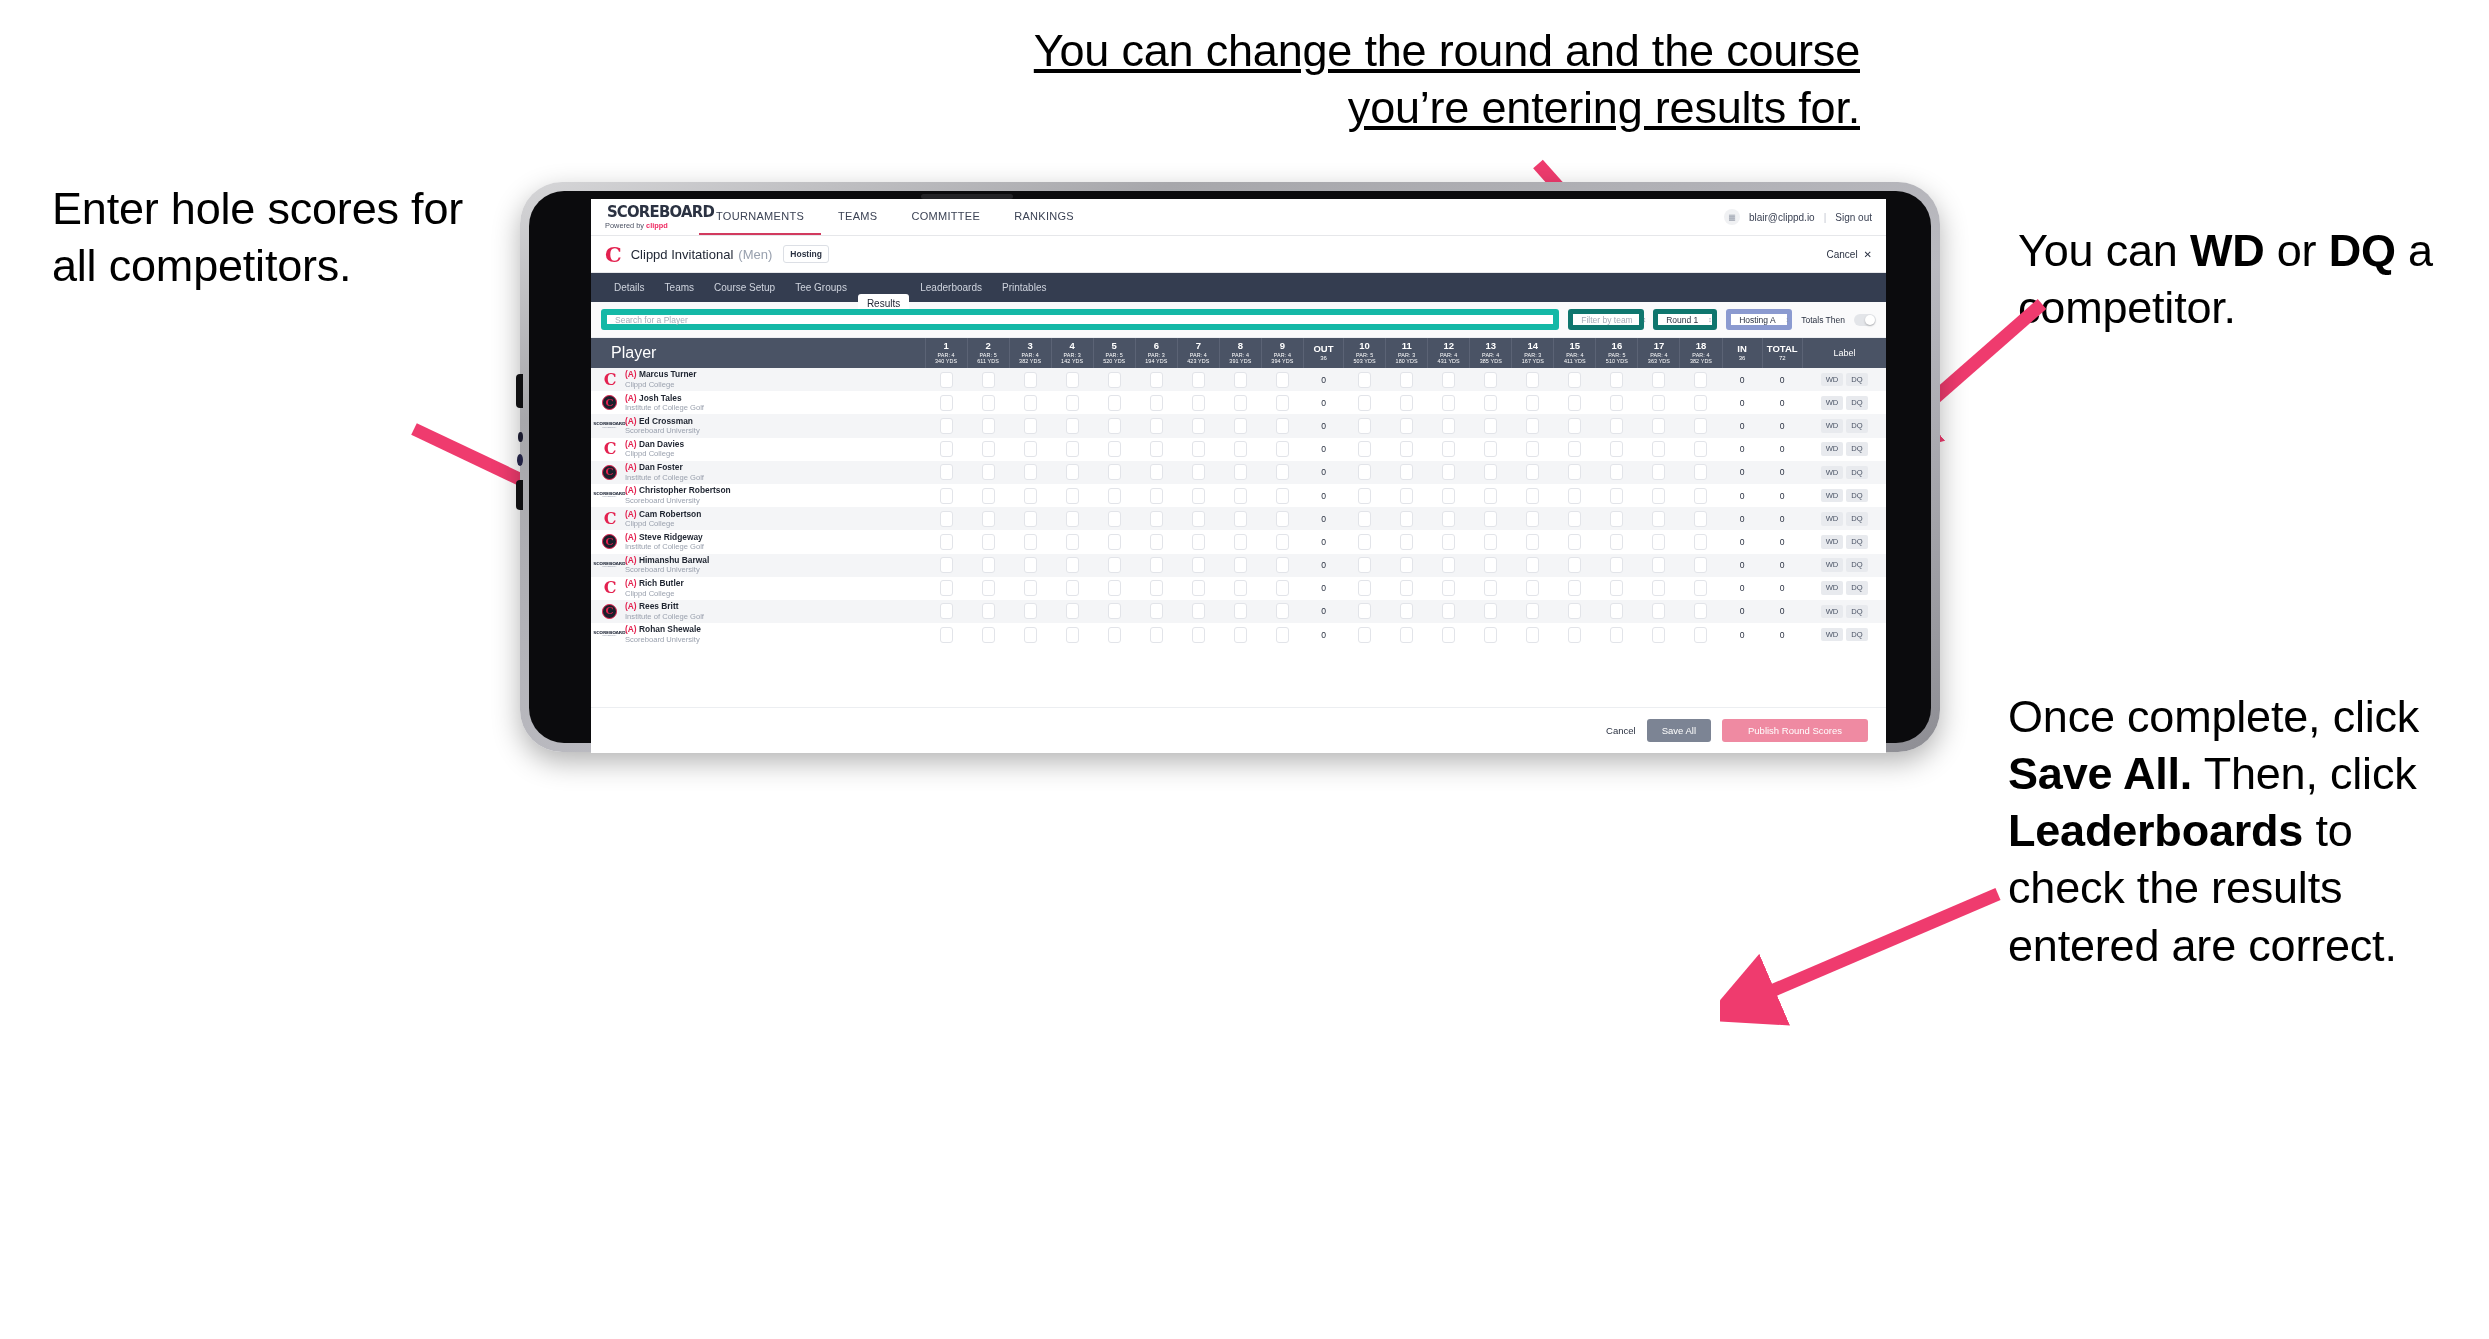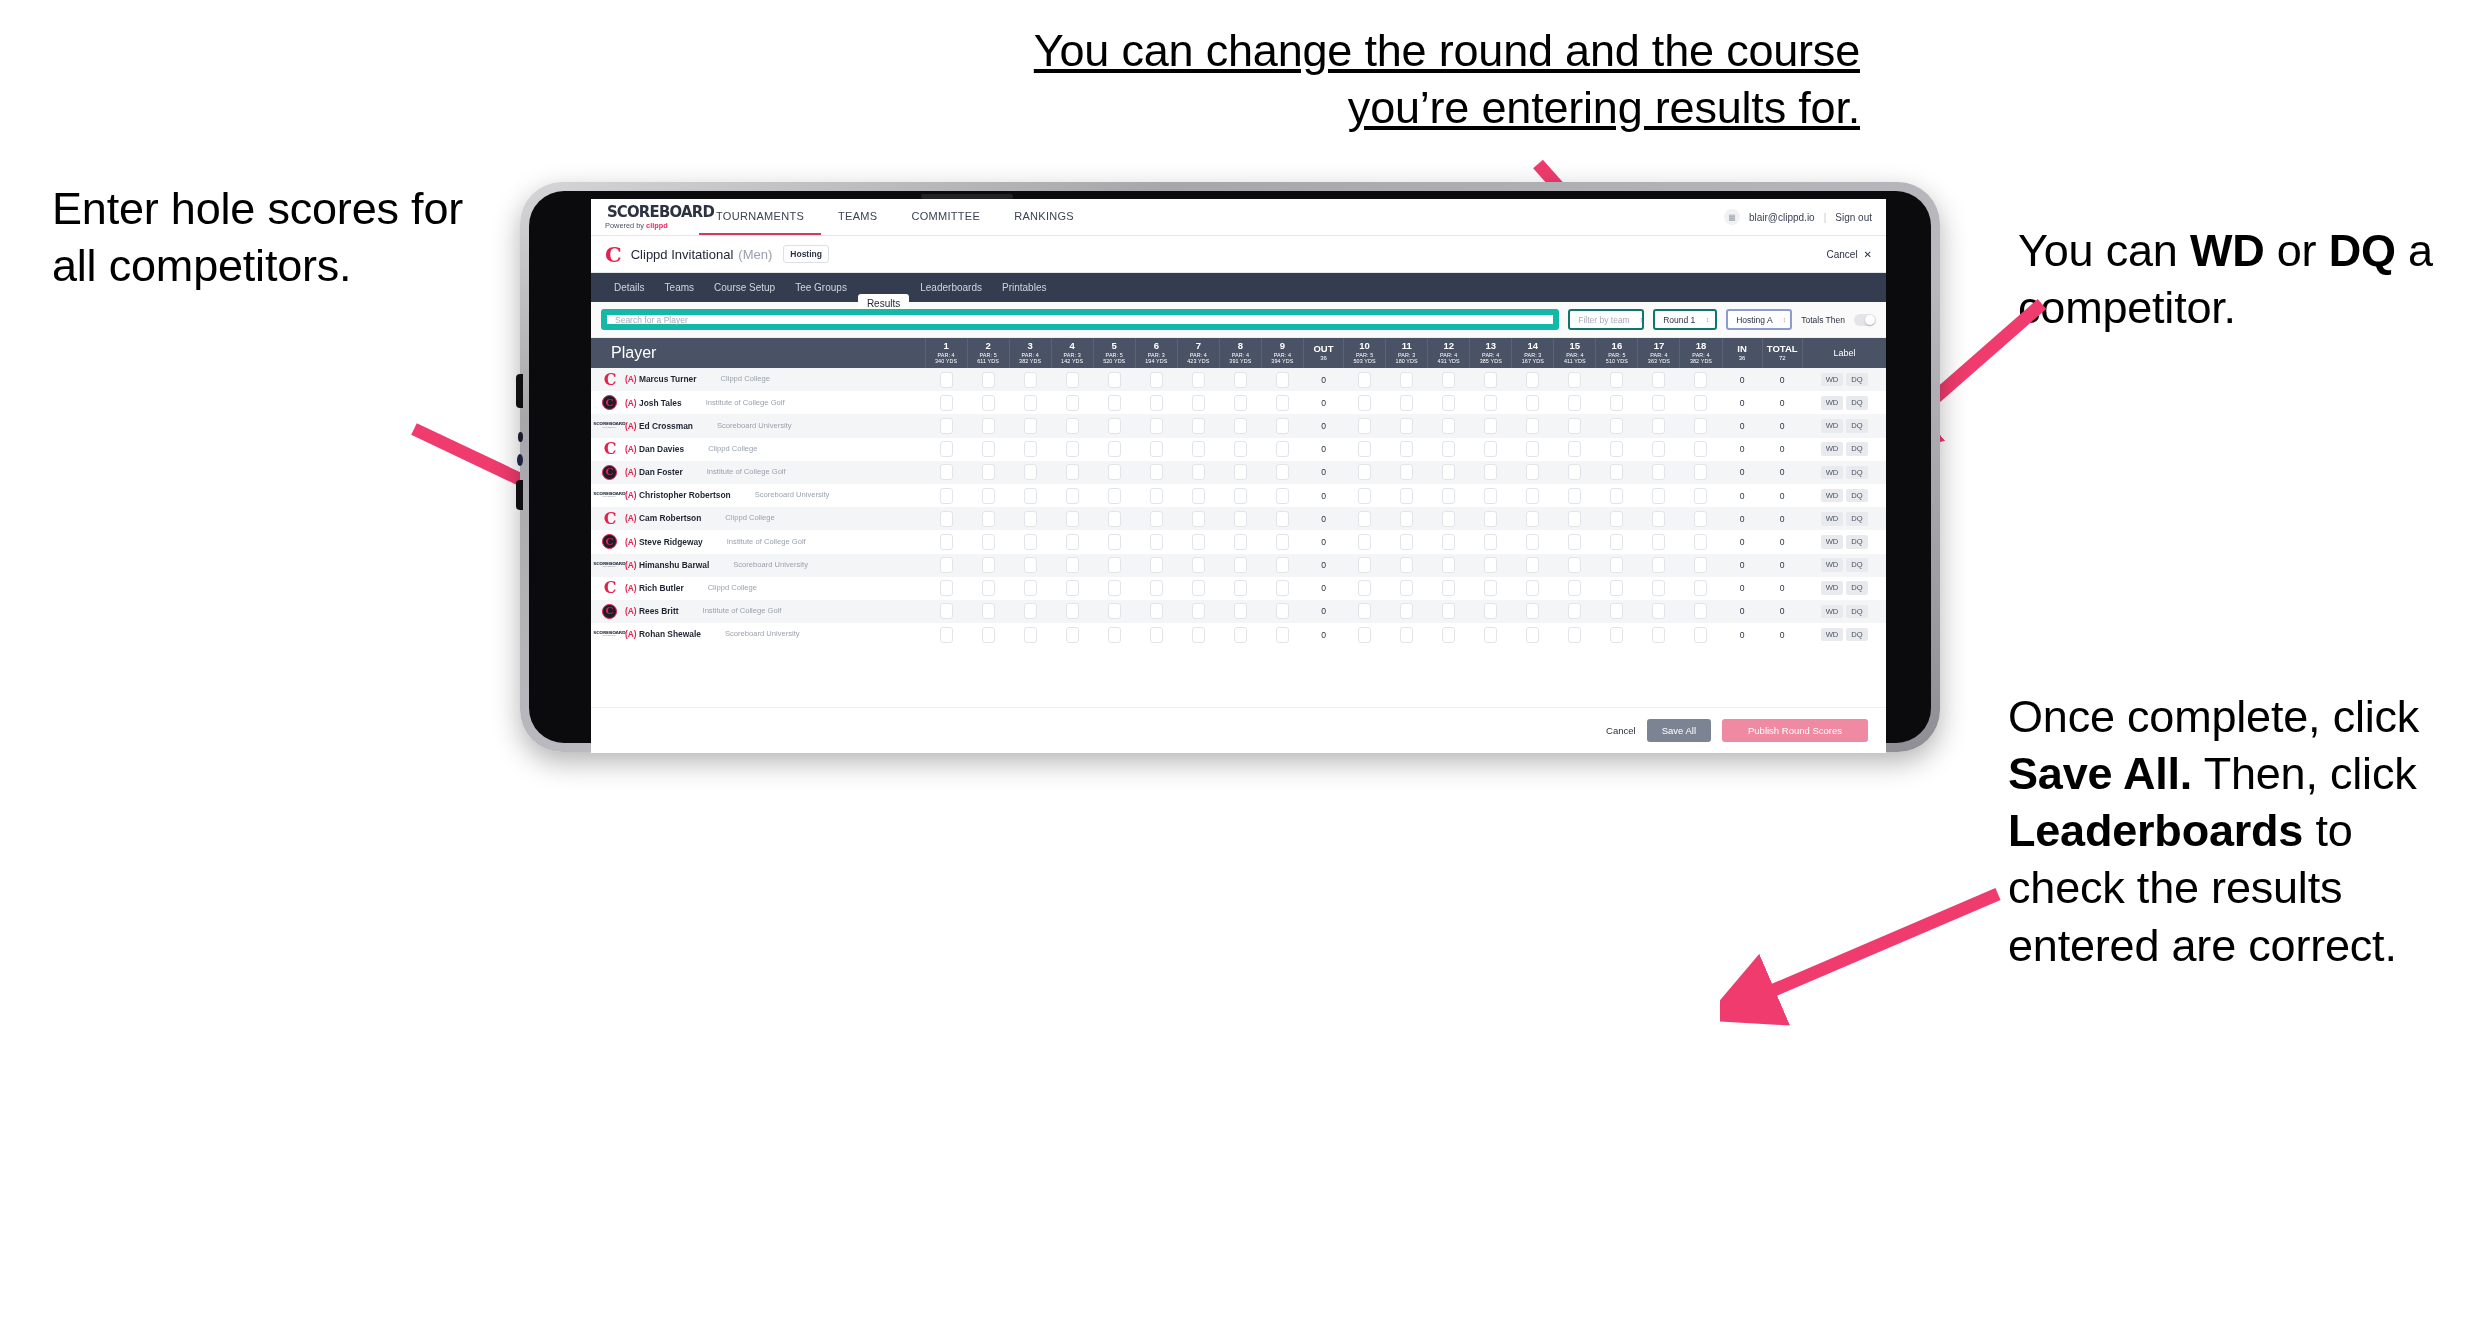--- a/index.html
+++ b/index.html
@@ -117,21 +117,21 @@
   .filterbar {
     height:36px; background:#fafafb; display:flex; align-items:center;
     padding: 0 10px; gap:9px; border-bottom:1px solid #eceef1;
   }
   .search-input {
     flex: 1 1 auto; height:21px; border:6px solid #14b8a6; border-radius:3px;
     background:#fff; font-size:8.5px; color:#a6acb8; padding:0 8px;
     display:flex; align-items:center;
   }
   .select-box {
-    height:21px; border:2px solid #0f766e; border-radius:3px; background:#fff;
+    height:21px; border:5px solid #0f766e; border-radius:3px; background:#fff;
     font-size:8.5px; color:#2b3242; padding:0 6px 0 8px; display:flex;
     align-items:center; gap:10px; white-space:nowrap;
   }
   .select-box.placeholder { color:#a6acb8; }
   .select-box.focus { border-color:#8b9ad0; }
   .sel-w1 { width:76px; } .sel-w2 { width:64px; } .sel-w3 { width:66px; }
   .chev { margin-left:auto; font-size:7px; color:#8b93a3; line-height:0.8; }
   .totals-label { font-size:8.5px; color:#2b3242; white-space:nowrap; }
   .toggle {
     width:22px;height:12px;border-radius:6px;background:#e3e5e9; position:relative;
@@ -166,21 +166,21 @@
   .logo-c-dark {
     width:15px;height:15px;border-radius:50%;
     background:#1b1f2b; display:flex; align-items:center; justify-content:center;
     border:1.5px solid #e3214f;
   }
   .logo-c-dark span { color:#e3214f; font-family:"DejaVu Serif",serif; font-weight:900; font-size:10px; line-height:1; }
   .logo-sb { display:flex; flex-direction:column; align-items:center; justify-content:center; width:19px; }
   .logo-sb b { font-family:"DejaVu Sans",sans-serif; font-size:4.2px; font-weight:900; color:#2b3242;
                letter-spacing:-0.15px; line-height:1; transform:scaleX(1.05); }
   .logo-sb i { font-size:2.4px; color:#8b93a3; font-style:normal; line-height:1.2; }
-  .ptext { display:flex; flex-direction:row; justify-content:center;gap:24px; }
+  .ptext { display:flex; flex-direction:column; justify-content:center; }
   .pname { font-size:8.4px; line-height:1.25; color:#1e2430; font-weight:bold; }
   .pname .amateur { color:#e3214f; }
   .pteam { font-size:7.6px; line-height:1.3; color:#9aa1ae; }
 
   .cell-score { text-align:center; }
   .sbox {
     width:13px; height:16px; margin:0 auto;
     border:1px solid #e2e4e9; border-radius:3px; background:#fff;
   }
   .cell-sum { text-align:center; font-size:8.6px; color:#2b3242; }

